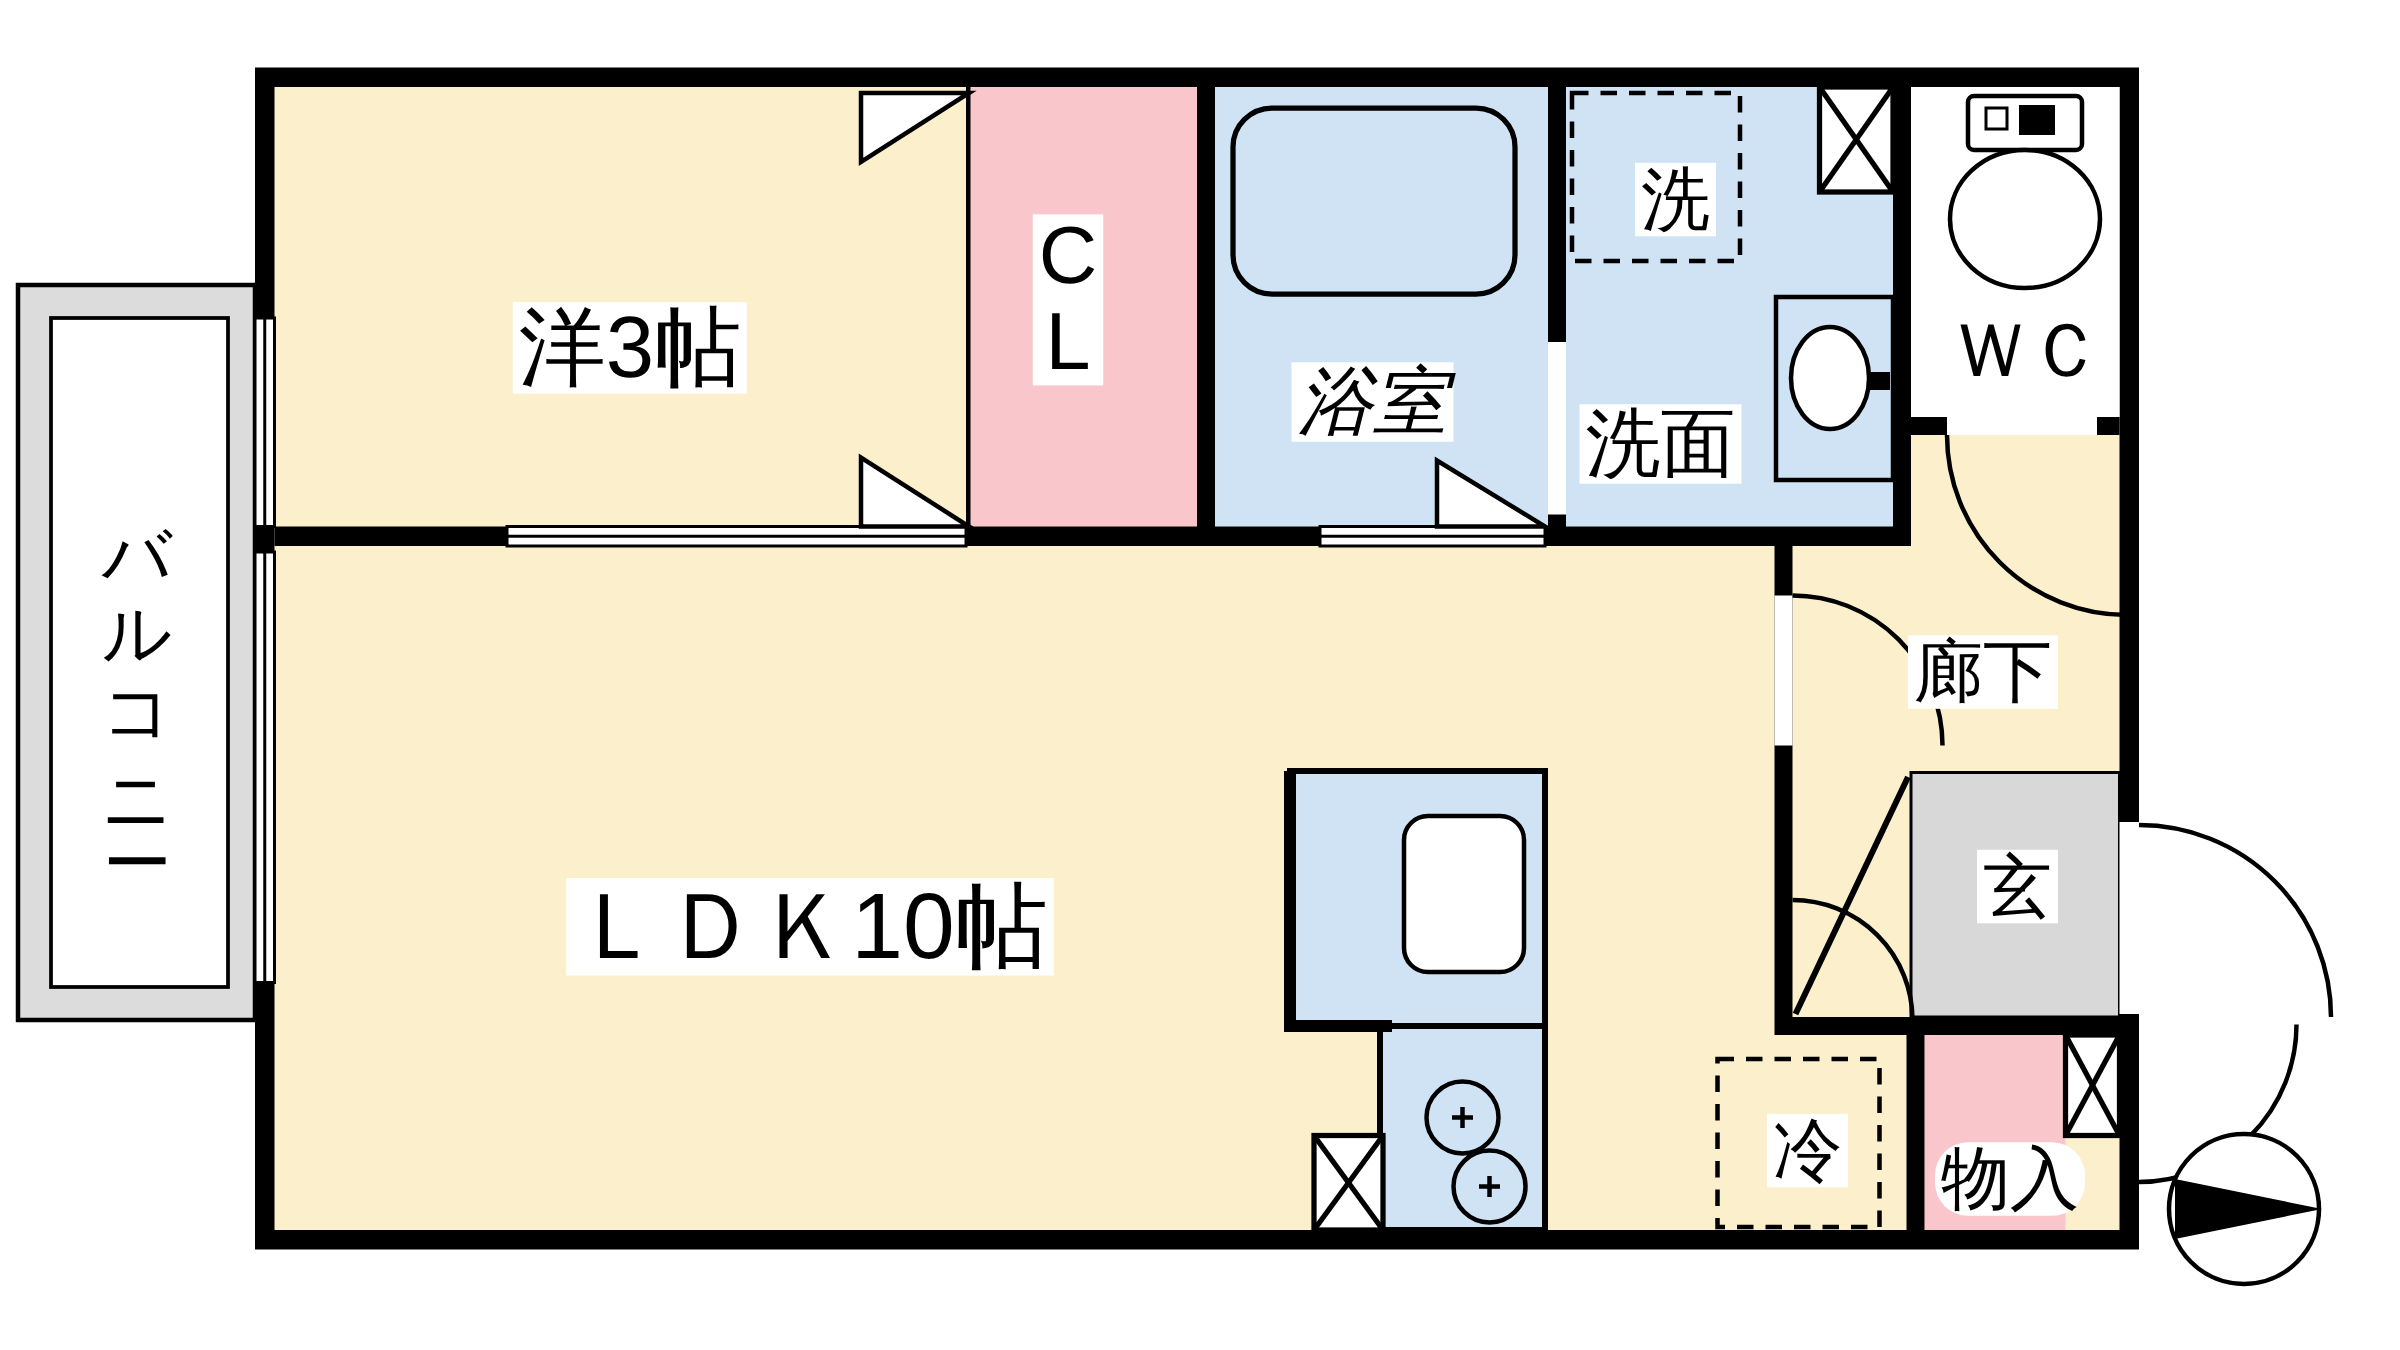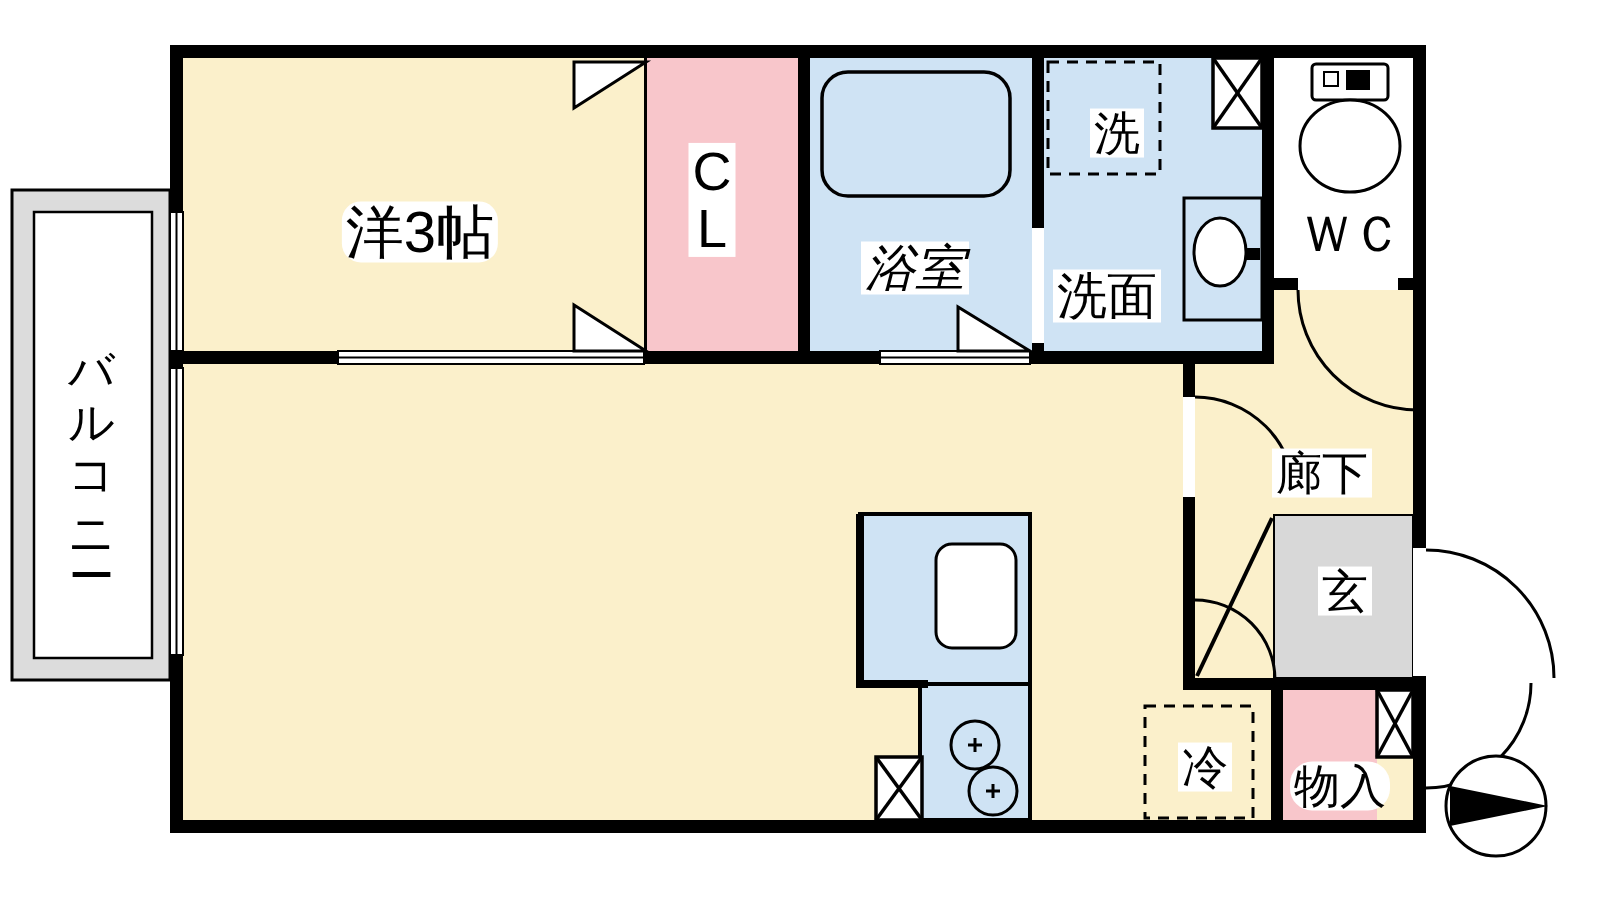--- a/index.html
+++ b/index.html
@@ -7,21 +7,21 @@
     position:relative;width:1600px;height:900px;background:#ffffff;overflow:hidden;
     font-family:"Liberation Sans","DejaVu Sans",sans-serif;
   }
   #plan-svg{position:absolute;left:0;top:0;}
   .lbl{
     position:absolute;transform:translate(-50%,-50%);
     background:#ffffff;color:#000;white-space:nowrap;line-height:1.02;
     padding:1px 4px;text-align:center;font-weight:500;
   }
   .s62{font-size:62px;}
-  .s58{font-size:58px;border-radius:19px;}
+  .s58{font-size:58px;}
   .s50{font-size:50px;}
   .s46{font-size:46px;}
   .vertical{
     writing-mode:vertical-rl;text-orientation:mixed;
     transform:translate(-50%,-50%);letter-spacing:6px;padding:6px 1px;
   }
   .cl-label{display:flex;flex-direction:column;align-items:center;gap:2px;font-size:54px;}
 </style>
 </head>
 <body>
@@ -159,19 +159,20 @@
 
   <div class="lbl cl-label" style="left:712px;top:200px;">
     <span>C</span>
     <span>L</span>
   </div>
 
   <div class="lbl s50" style="left:915px;top:268px;font-style:italic;">浴室</div>
   <div class="lbl s46" style="left:1117px;top:133px;">洗</div>
   <div class="lbl s50" style="left:1107px;top:268px;margin-top:28px;">洗面</div>
   <div class="lbl s50" style="left:1352px;top:234px;">ＷＣ</div>
-  <div class="lbl s46" style="left:1322px;top:473px;">廊下</div>
+  <div class="lbl s46" style="left:1322px;top:448px;">廊下</div>
   <div class="lbl s46" style="left:1345px;top:591px;">玄</div>
   <div class="lbl s46" style="left:1340px;top:786px;border-radius:22px;">物入</div>
+  <div class="lbl s62" style="left:540px;top:618px;">ＬＤＫ10帖</div>
   <div class="lbl s46" style="left:1205px;top:767px;">冷</div>
   <div class="lbl s46 vertical" style="left:92px;top:438px;">バルコニー</div>
 
 </div>
 
 </body></html>

